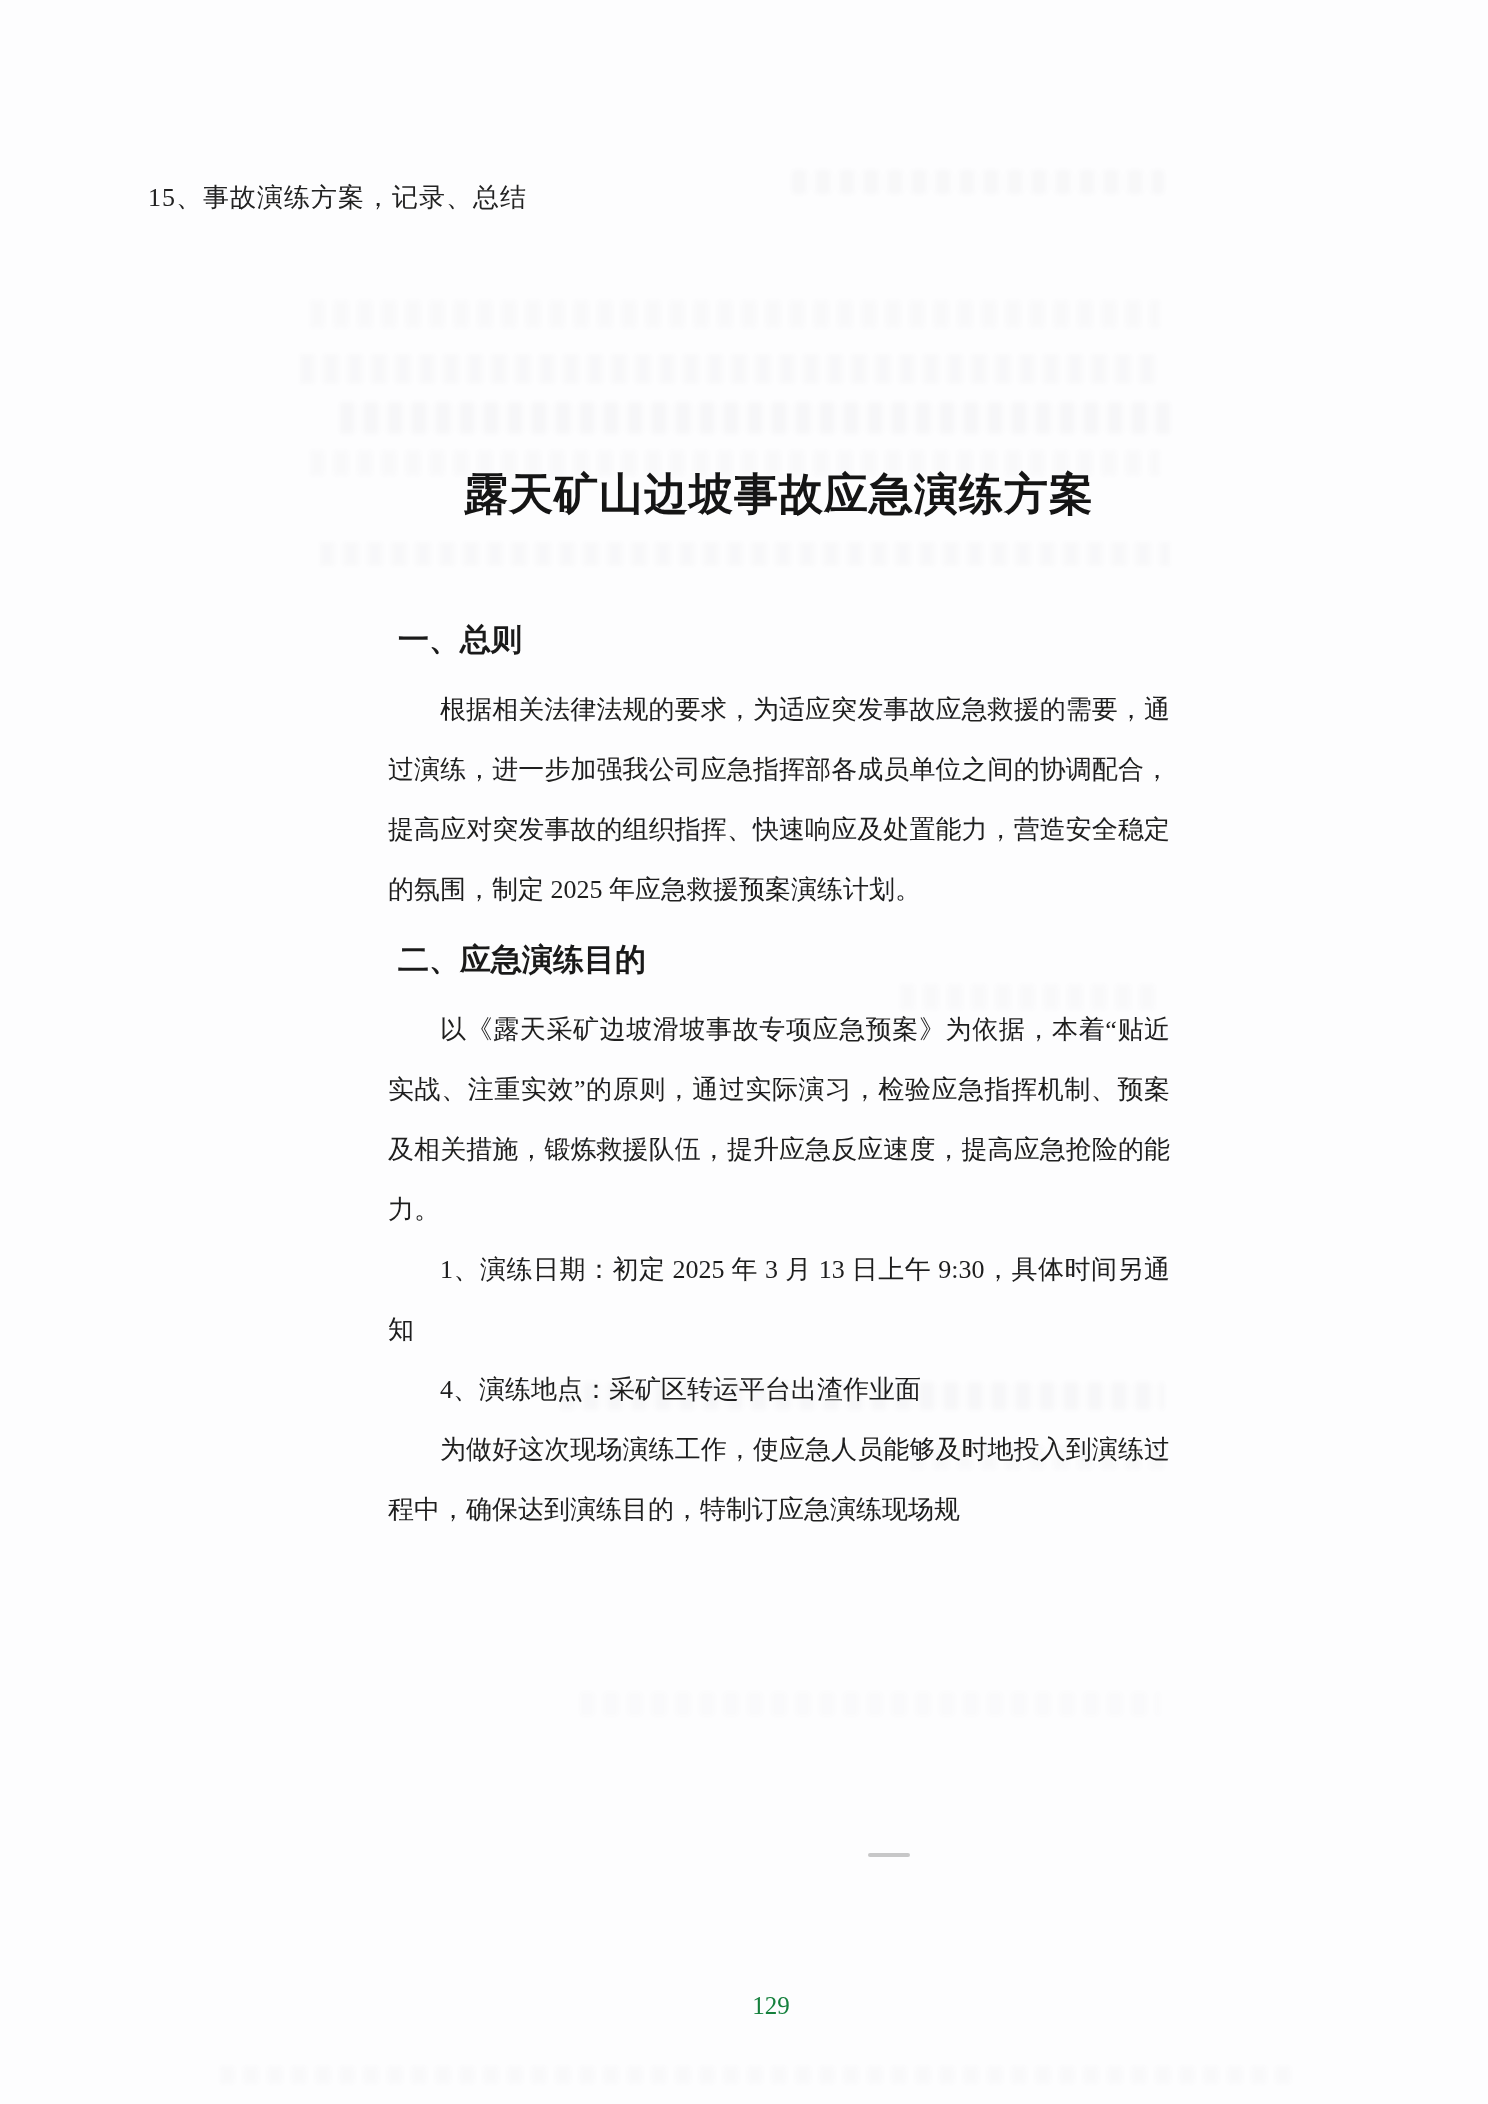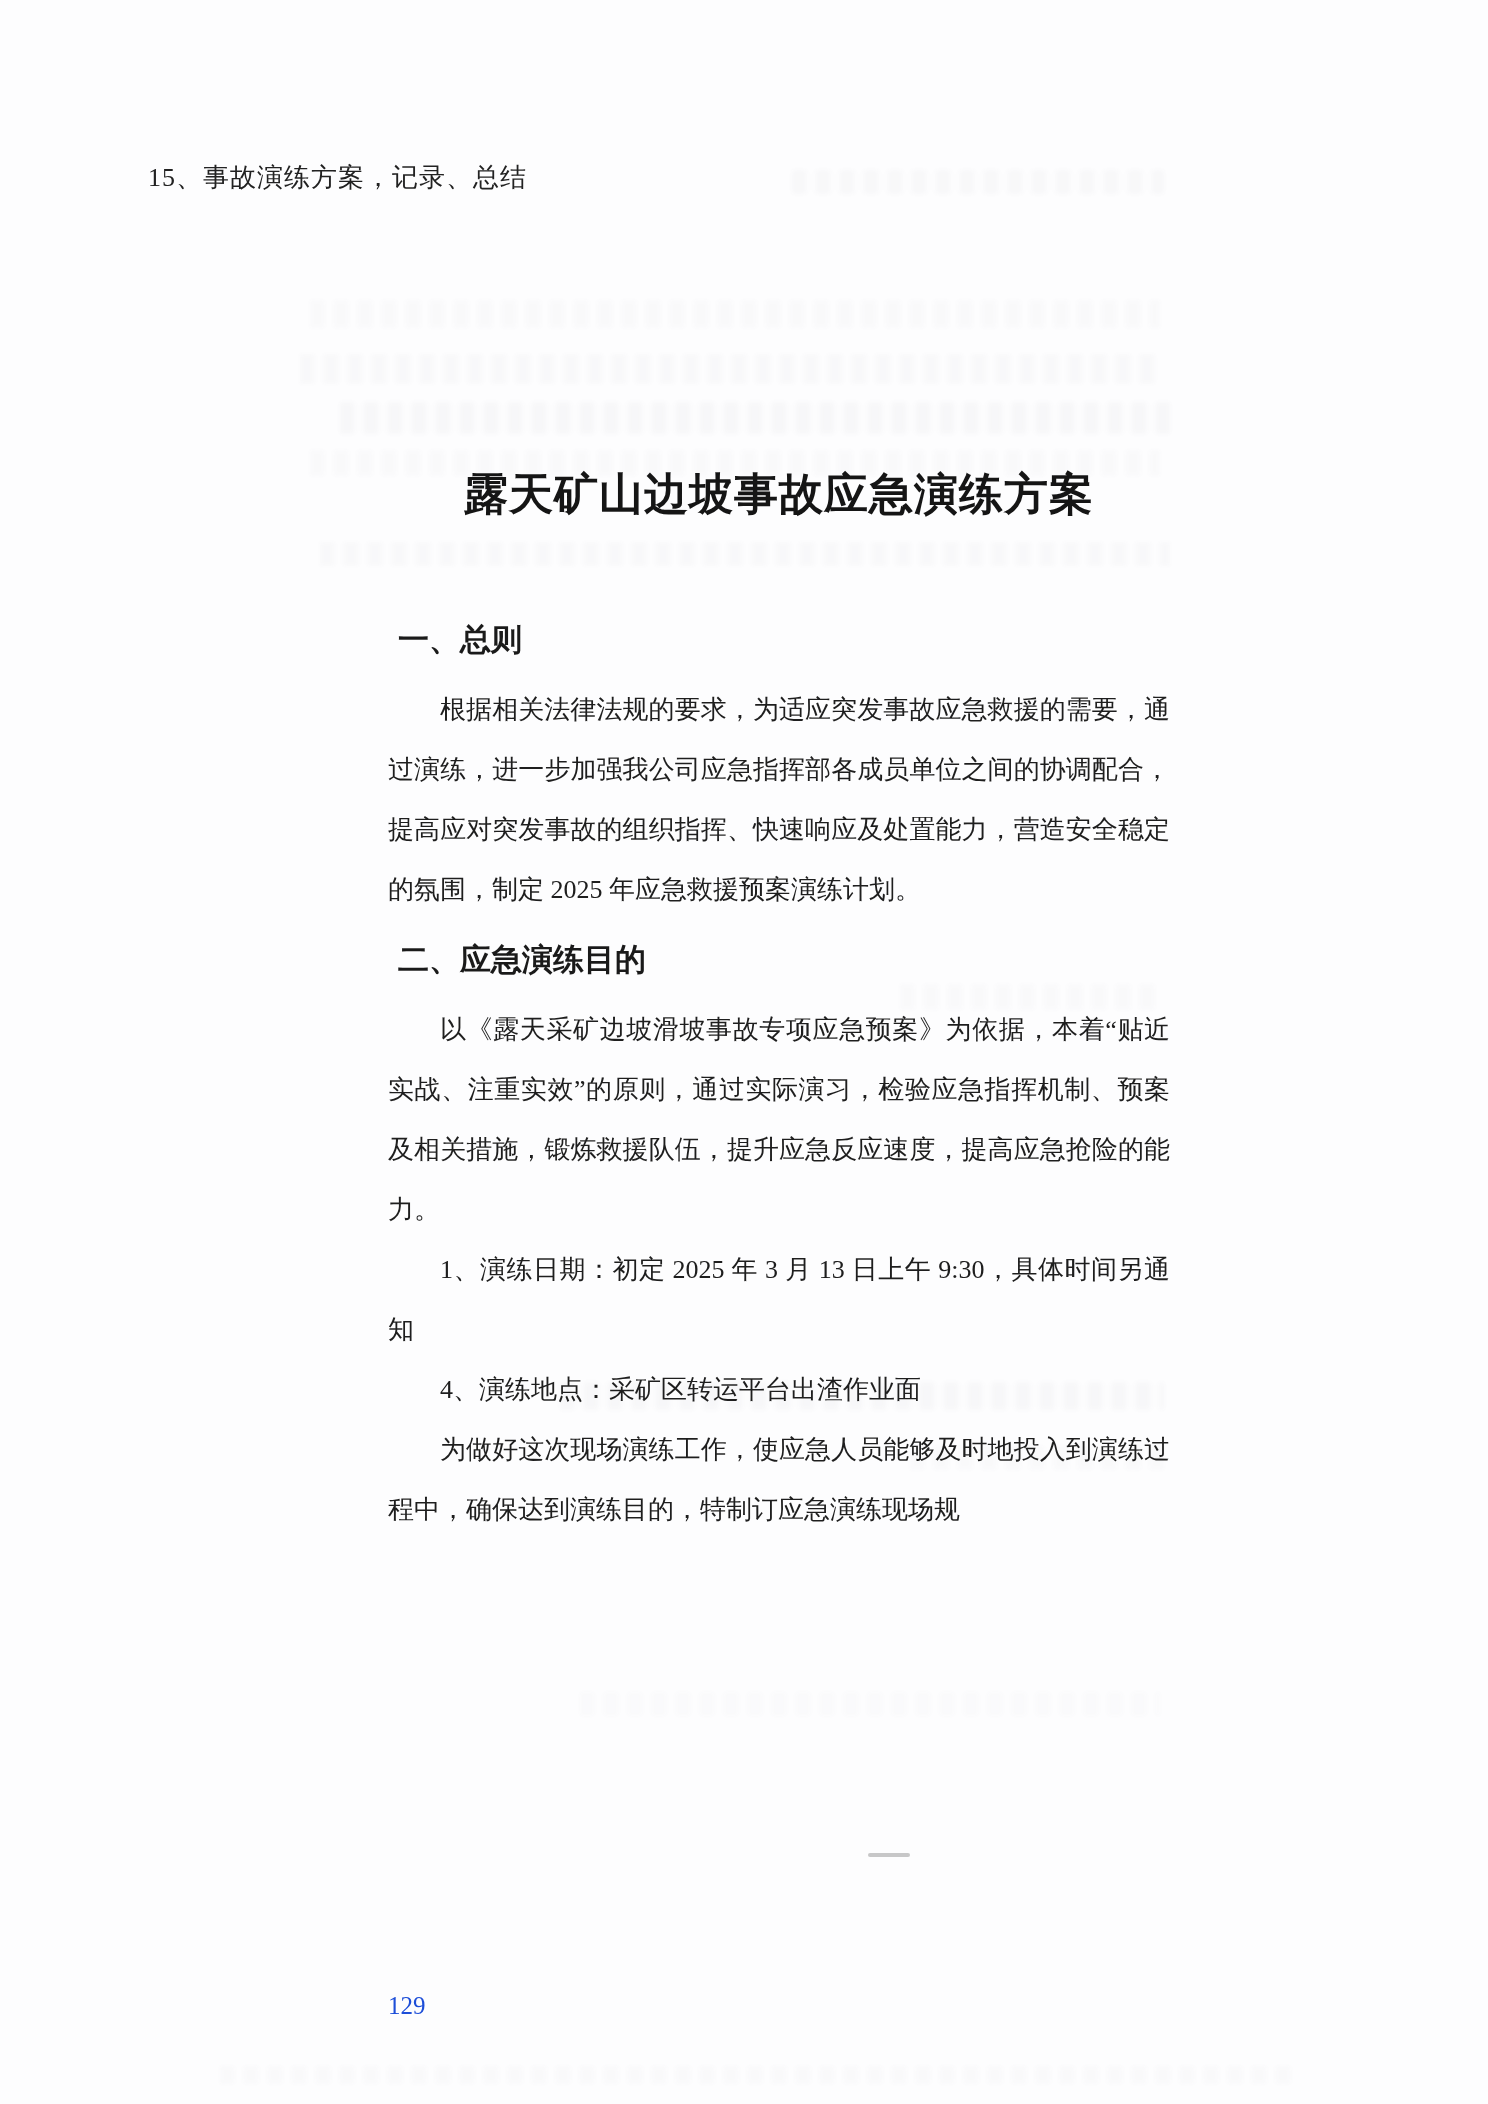--- a/index.html
+++ b/index.html
@@ -14,21 +14,21 @@
   }
   .page {
     position: relative;
     width: 1488px;
     height: 2104px;
     background: #fdfdfe;
   }
   .page-header {
     position: absolute;
     left: 148px;
-    top: 160px;
+    top: 180px;
     font-size: 26px;
     letter-spacing: 1px;
     color: #222;
     white-space: nowrap;
   }
   .content {
     position: absolute;
     left: 388px;
     top: 460px;
     width: 782px;
@@ -58,25 +58,25 @@
     font-size: 26px;
     line-height: 60px;
     text-indent: 2em;
     text-align: justify;
     text-justify: inter-character;
     color: #1e1e1e;
   }
   .page-number {
     position: absolute;
     top: 1992px;
-    left: 388px;
+    left: 380px;
     width: 782px;
-    text-align: left;
+    text-align: center;
     font-size: 25px;
-    color: #1d4ed8;
+    color: #15803d;
   }
   
   .ghost {
     position: absolute;
     pointer-events: none;
     background-image: repeating-linear-gradient(90deg,
       rgba(95,95,110,0.45) 0 14px,
       rgba(95,95,110,0.05) 14px 24px);
     filter: blur(2px);
   }

